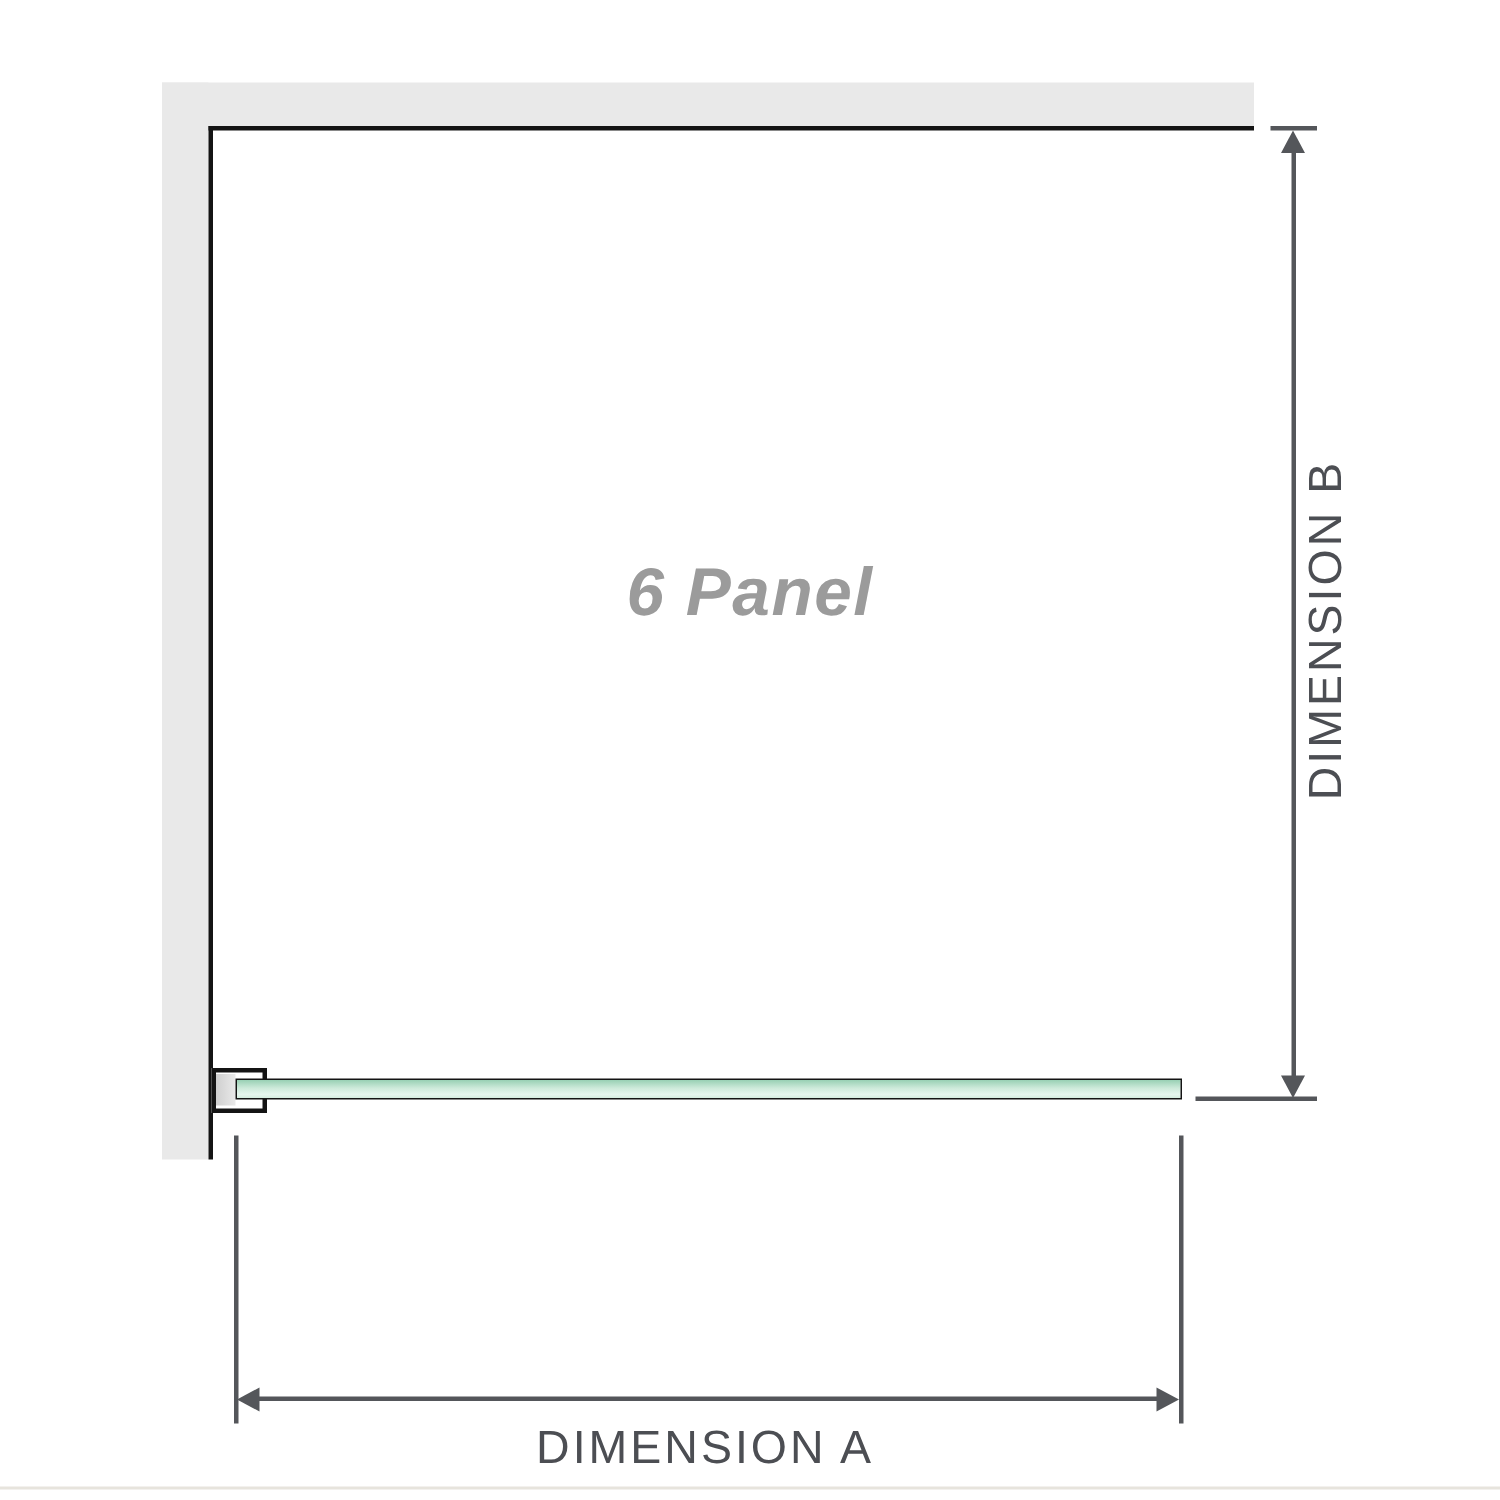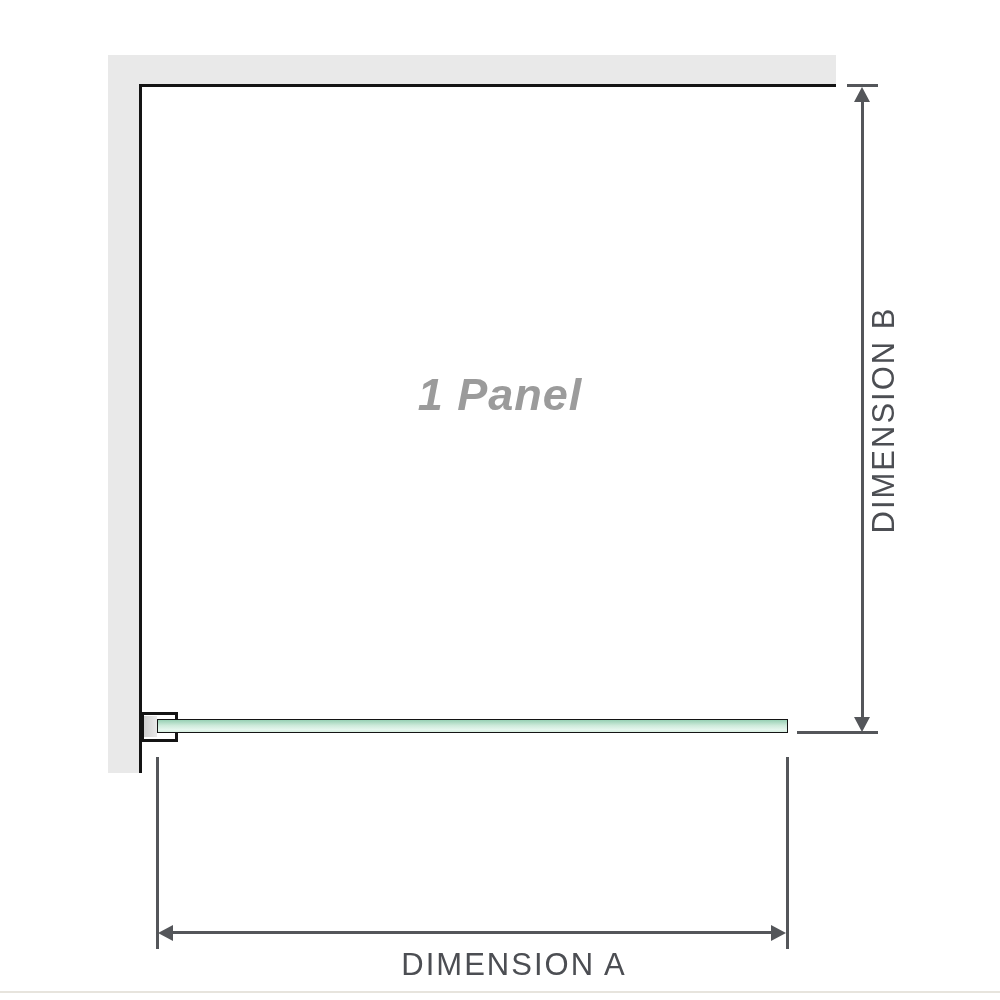--- a/index.html
+++ b/index.html
@@ -117,42 +117,41 @@
                       border-left: 15px solid var(--dimension, #54565a); }
   .dima-label {
     position: absolute;
     left: 470px; top: 965px;
     transform: translate(-50%, -50%);
     font-size: 31px;
     font-weight: 400;
     letter-spacing: 2px;
     color: var(--dim-label, #4c4e53);
     white-space: nowrap;
-    margin-left: 44px;
   }
 
   
   .baseline {
     position: absolute;
     left: 0; top: 991px;
     width: 1000px; height: 2px;
     background: var(--baseline, #e7e4dd);
   }
 </style>
 </head>
 <body>
 
 <div class="stage">
 
   <div class="wall wall-top"></div>
   <div class="wall wall-left"></div>
   <div class="edge edge-top"></div>
   <div class="edge edge-left"></div>
 
-  <div class="panel-label">1 Panel</div>
+  <div class="panel-label">6 Panel</div>
 
   <div class="bracket">
     <div class="bracket-shade"></div>
   </div>
 
   <div class="glass"></div>
 
   <div class="dim dimb-tick-top"></div>
   <div class="dim dimb-shaft"></div>
   <div class="tri dimb-arrow-up"></div>

